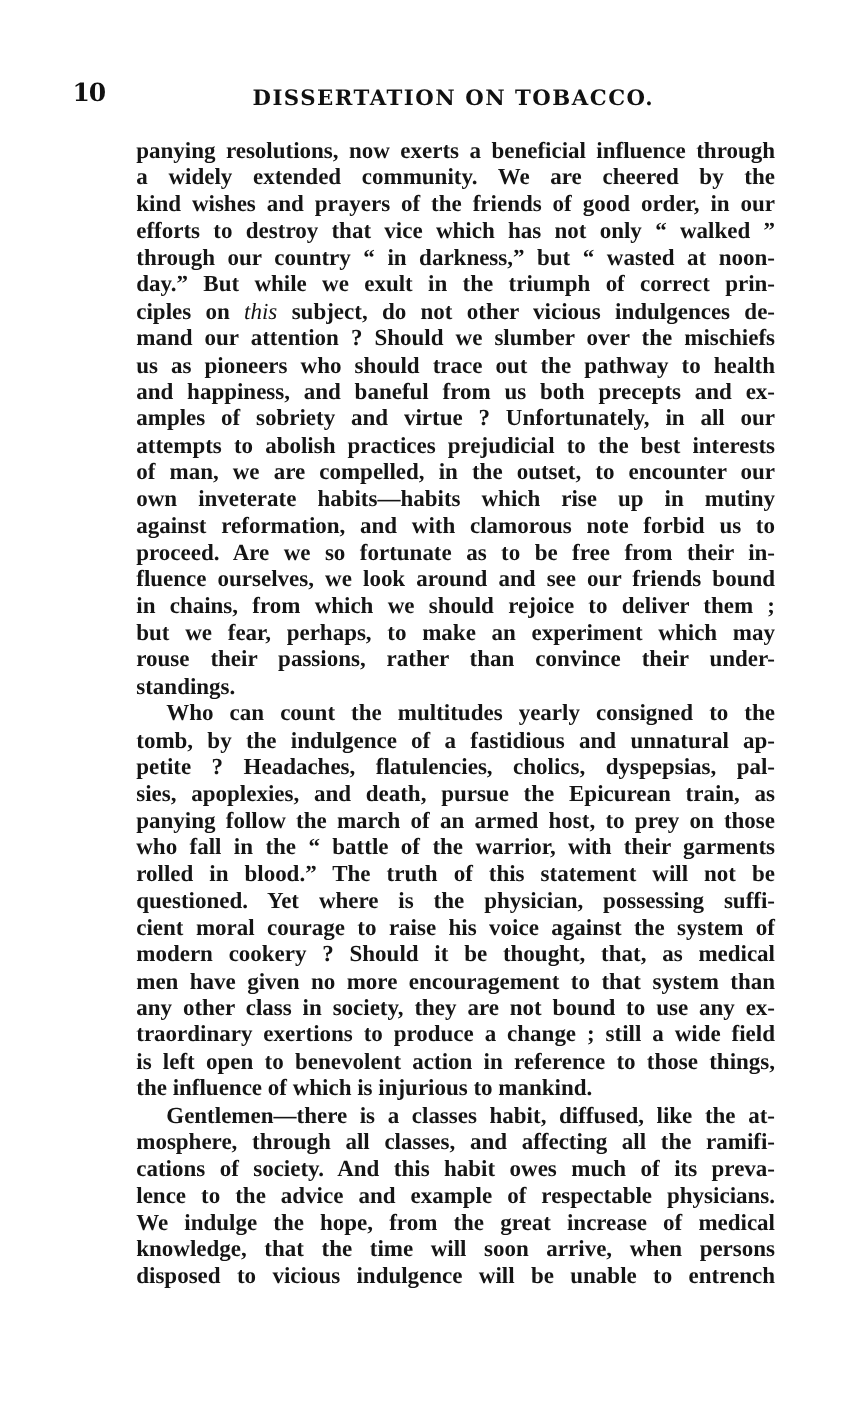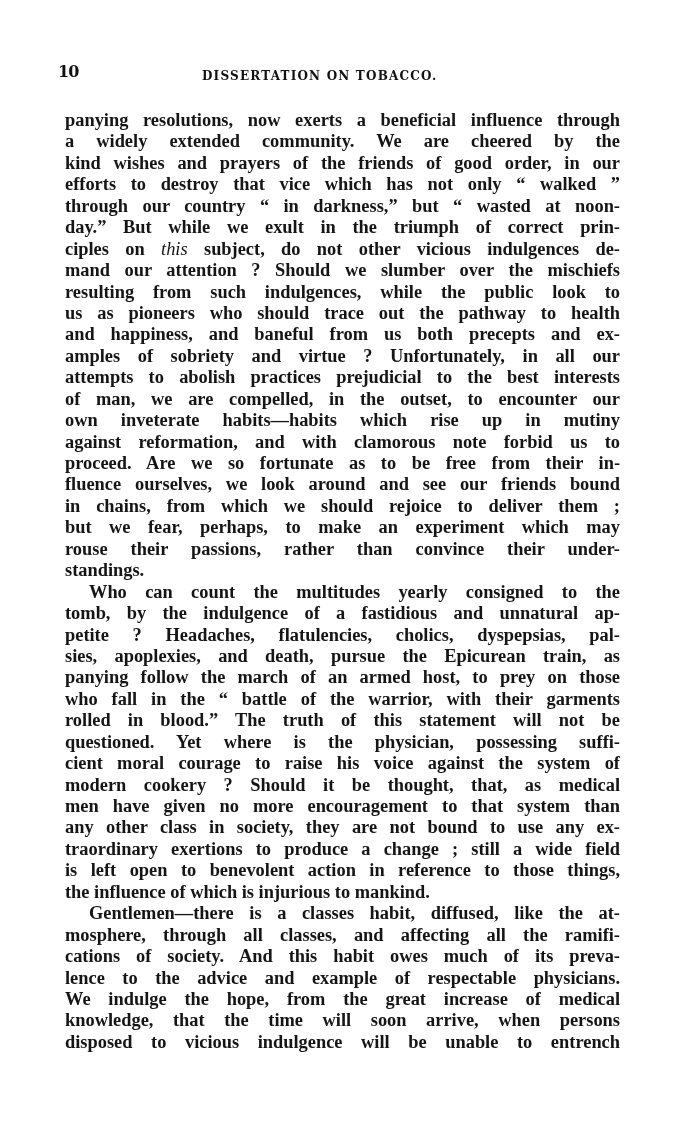--- a/index.html
+++ b/index.html
@@ -1,22 +1,22 @@
 <!DOCTYPE html>
 <html><head>
 <meta charset="utf-8">
 <style>
   html, body { margin: 0; padding: 0; background: #ffffff; }
   body { width: 684px; height: 1140px; position: relative; overflow: hidden; }
   .page { position: absolute; left: 0; top: 0; width: 684px; height: 1140px; background: #fff; }
   .running-head { position: absolute; top: 62px; left: 58px; width: 562px; height: 24px; }
-  .page-number { position: absolute; left: 0; top: 0; font-family: "DejaVu Serif", serif; font-weight: bold; font-size: 16px; color: #111; letter-spacing: -1px; }
-  .head-title { position: absolute; left: 144px; top: 7px; font-family: "DejaVu Serif", serif; font-weight: bold; font-size: 12px; letter-spacing: 1.2px; color: #111; }
+  .page-number { position: absolute; left: 0; top: 0; font-family: "DejaVu Serif", serif; font-weight: bold; font-size: 20px; color: #111; letter-spacing: -1px; }
+  .head-title { position: absolute; left: 144px; top: 7px; font-family: "DejaVu Serif", serif; font-weight: bold; font-size: 17px; letter-spacing: 1.2px; color: #111; }
   .body-text { position: absolute; left: 65px; top: 110px; width: 555px; }
-  .line { display: block; height: 21.45px; line-height: 21.45px; font-family: "Liberation Serif", serif; font-weight: bold; font-size: 18.4px; color: #151515; text-align: justify; text-align-last: justify; white-space: nowrap; overflow: visible; }
+  .line { display: block; height: 21.45px; line-height: 21.45px; font-family: "Liberation Serif", serif; font-weight: bold; font-size: 18.4px; color: #151515; text-align: justify; text-align-last: justify; white-space: nowrap; overflow: visible; margin-left: 44px; }
   .line.last { text-align-last: left; }
   .line.indent { padding-left: 24px; }
   em { font-style: italic; font-weight: normal; }
 </style>
 </head>
 <body>
 
 <div class="page">
   <div class="running-head">
     <span class="page-number">10</span>
@@ -25,21 +25,20 @@
   <div class="body-text" id="body-text">
       <div>
         <div class="line">panying resolutions, now exerts a beneficial influence through</div>
         <div class="line">a widely extended community. We are cheered by the</div>
         <div class="line">kind wishes and prayers of the friends of good order, in our</div>
         <div class="line">efforts to destroy that vice which has not only “ walked ”</div>
         <div class="line">through our country “ in darkness,” but “ wasted at noon-</div>
         <div class="line">day.” But while we exult in the triumph of correct prin-</div>
         <div class="line">ciples on <em>this</em> subject, do not other vicious indulgences de-</div>
         <div class="line">mand our attention ? Should we slumber over the mischiefs</div>
-        <div class="line">resulting from such indulgences, while the public look to</div>
         <div class="line">us as pioneers who should trace out the pathway to health</div>
         <div class="line">and happiness, and baneful from us both precepts and ex-</div>
         <div class="line">amples of sobriety and virtue ? Unfortunately, in all our</div>
         <div class="line">attempts to abolish practices prejudicial to the best interests</div>
         <div class="line">of man, we are compelled, in the outset, to encounter our</div>
         <div class="line">own inveterate habits—habits which rise up in mutiny</div>
         <div class="line">against reformation, and with clamorous note forbid us to</div>
         <div class="line">proceed. Are we so fortunate as to be free from their in-</div>
         <div class="line">fluence ourselves, we look around and see our friends bound</div>
         <div class="line">in chains, from which we should rejoice to deliver them ;</div>

